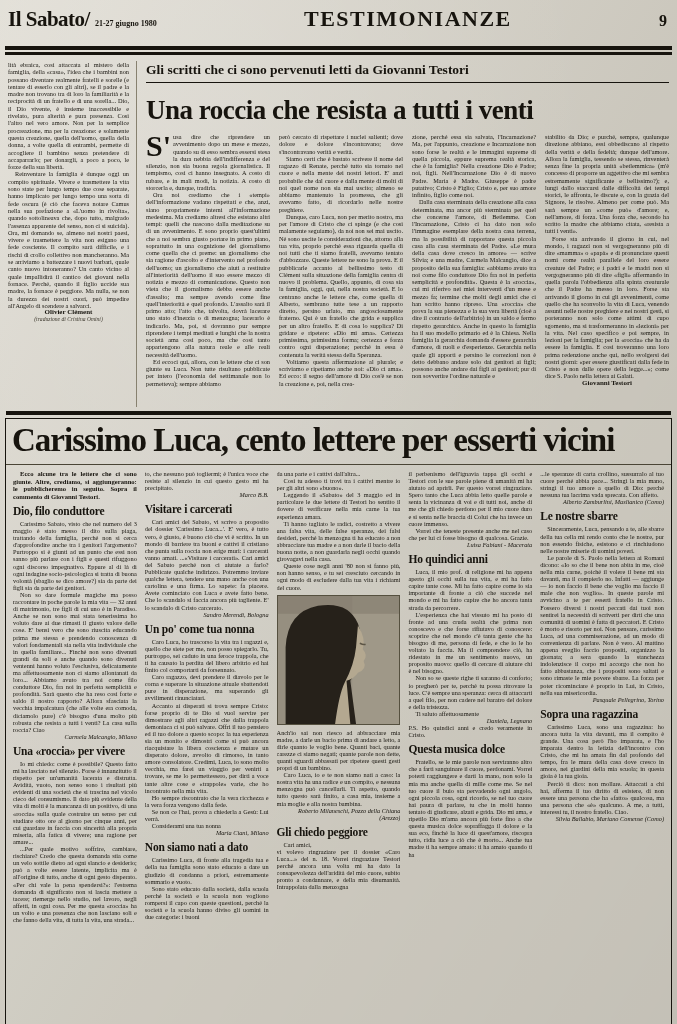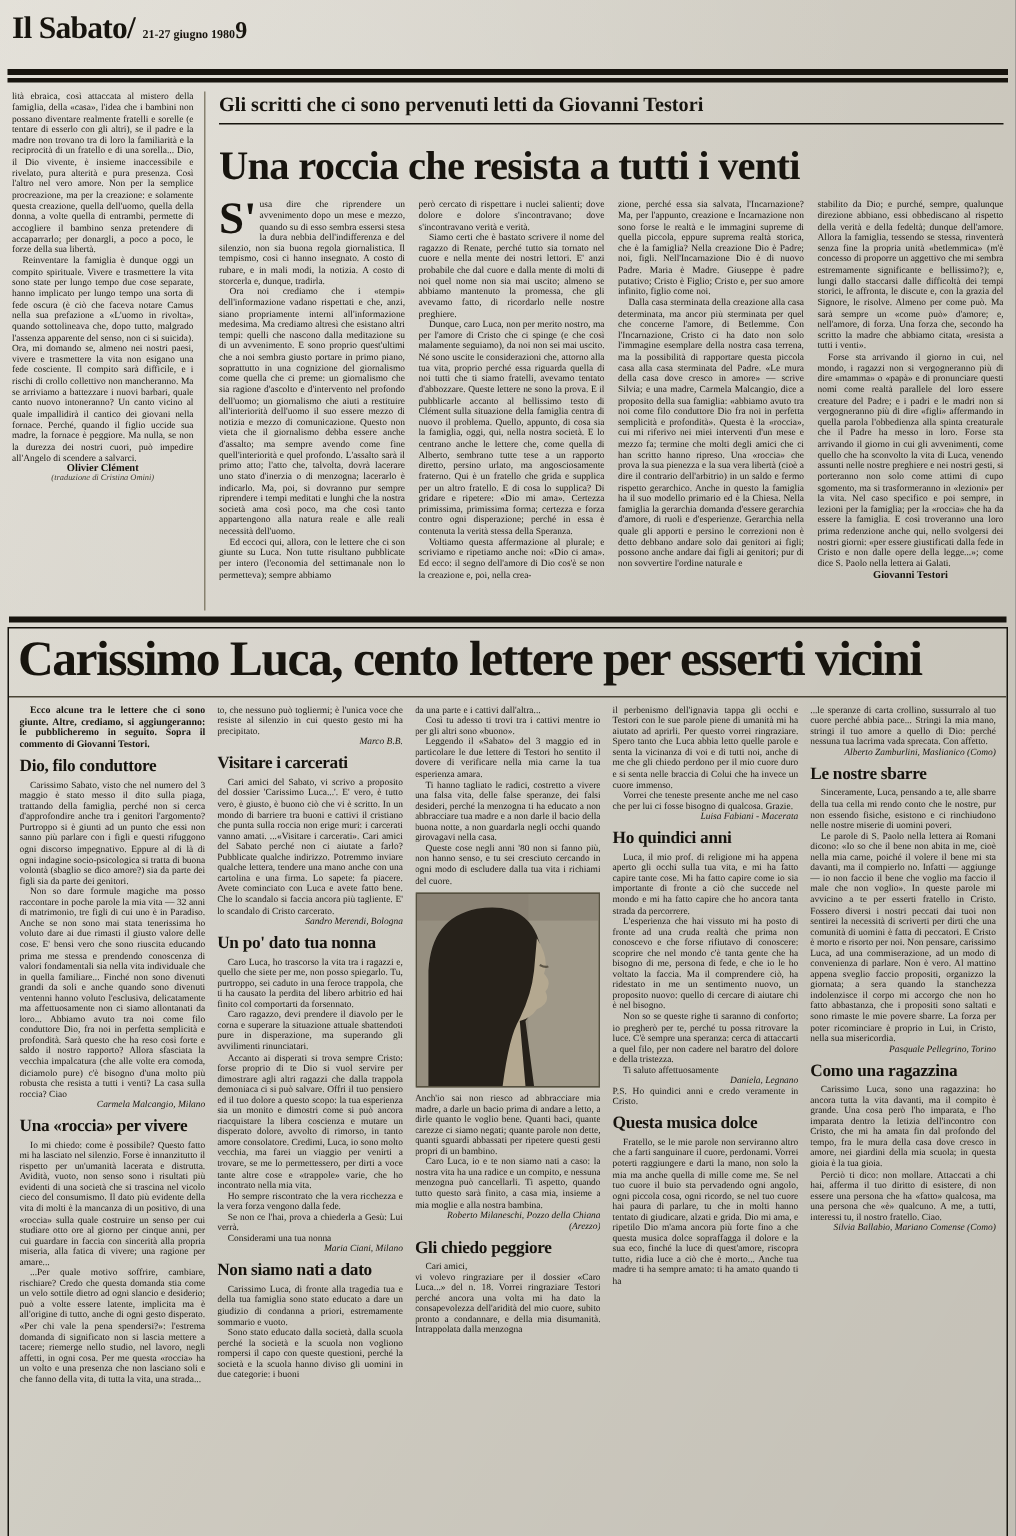--- a/index.html
+++ b/index.html
@@ -55,20 +55,21 @@
   .photo svg{display:block;width:100%;height:100%;}
 </style>
 </head>
 <body>
 
 <div class="page">
 
   <div class="masthead">
     <span class="mast-title">Il Sabato/</span>
     <span class="mast-date">21-27 giugno 1980</span>
+    <span class="mast-section">TESTIMONIANZE</span>
     <span class="mast-page">9</span>
   </div>
   <div class="double-rule"></div>
 
   <div class="top">
     <div class="clement" id="clement-col">
         <p class="first">lità ebraica, così attaccata al mistero della famiglia, della «casa», l'idea che i bambini non possano diventare realmente fratelli e sorelle (e tentare di esserlo con gli altri), se il padre e la madre non trovano tra di loro la familiarità e la reciprocità di un fratello e di una sorella... Dio, il Dio vivente, è insieme inaccessibile e rivelato, pura alterità e pura presenza. Così l'altro nel vero amore. Non per la semplice procreazione, ma per la creazione: e solamente questa creazione, quella dell'uomo, quella della donna, a volte quella di entrambi, permette di accogliere il bambino senza pretendere di accaparrarlo; per donargli, a poco a poco, le forze della sua libertà.</p>
         <p>Reinventare la famiglia è dunque oggi un compito spirituale. Vivere e trasmettere la vita sono state per lungo tempo due cose separate, hanno implicato per lungo tempo una sorta di fede oscura (è ciò che faceva notare Camus nella sua prefazione a «L'uomo in rivolta», quando sottolineava che, dopo tutto, malgrado l'assenza apparente del senso, non ci si suicida). Ora, mi domando se, almeno nei nostri paesi, vivere e trasmettere la vita non esigano una fede cosciente. Il compito sarà difficile, e i rischi di crollo collettivo non mancheranno. Ma se arriviamo a battezzare i nuovi barbari, quale canto nuovo intoneranno? Un canto vicino al quale impallidirà il cantico dei giovani nella fornace. Perché, quando il figlio uccide sua madre, la fornace è peggiore. Ma nulla, se non la durezza dei nostri cuori, può impedire all'Angelo di scendere a salvarci.</p>
         <p class="byline-right">Olivier Clément</p>
         <p class="trans-note">(traduzione di Cristina Omini)</p>
@@ -115,21 +116,21 @@
           <div class="lhead">Una «roccia» per vivere</div>
           <p>Io mi chiedo: come è possibile? Questo fatto mi ha lasciato nel silenzio. Forse è innanzitutto il rispetto per un'umanità lacerata e distrutta. Avidità, vuoto, non senso sono i risultati più evidenti di una società che si trascina nel vicolo cieco del consumismo. Il dato più evidente della vita di molti è la mancanza di un positivo, di una «roccia» sulla quale costruire un senso per cui studiare otto ore al giorno per cinque anni, per cui guardare in faccia con sincerità alla propria miseria, alla fatica di vivere; una ragione per amare...</p>
           <p>...Per quale motivo soffrire, cambiare, rischiare? Credo che questa domanda stia come un velo sottile dietro ad ogni slancio e desiderio; può a volte essere latente, implicita ma è all'origine di tutto, anche di ogni gesto disperato. «Per chi vale la pena spendersi?»: l'estrema domanda di significato non si lascia mettere a tacere; riemerge nello studio, nel lavoro, negli affetti, in ogni cosa. Per me questa «roccia» ha un volto e una presenza che non lasciano soli e che fanno della vita, di tutta la vita, una strada...</p>
         </div>
         <div class="lcol">
           <p class="cont">to, che nessuno può togliermi; è l'unica voce che resiste al silenzio in cui questo gesto mi ha precipitato.</p>
           <p class="lsig">Marco B.B.</p>
           <div class="lhead">Visitare i carcerati</div>
           <p>Cari amici del Sabato, vi scrivo a proposito del dossier 'Carissimo Luca...'. E' vero, è tutto vero, è giusto, è buono ciò che vi è scritto. In un mondo di barriere tra buoni e cattivi il cristiano che punta sulla roccia non erige muri: i carcerati vanno amati. ...«Visitare i carcerati». Cari amici del Sabato perché non ci aiutate a farlo? Pubblicate qualche indirizzo. Potremmo inviare qualche lettera, tendere una mano anche con una cartolina e una firma. Lo sapete: fa piacere. Avete cominciato con Luca e avete fatto bene. Che lo scandalo si faccia ancora più tagliente. E' lo scandalo di Cristo carcerato.</p>
           <p class="lsig">Sandro Merendi, Bologna</p>
-          <div class="lhead">Un po' dato tua nonna</div>
+          <div class="lhead">Un po' come tua nonna</div>
           <p>Caro Luca, ho trascorso la vita tra i ragazzi e, quello che siete per me, non posso spiegarlo. Tu, purtroppo, sei caduto in una feroce trappola, che ti ha causato la perdita del libero arbitrio ed hai finito col comportarti da forsennato.</p>
           <p>Caro ragazzo, devi prendere il diavolo per le corna e superare la situazione attuale sbattendoti pure in disperazione, ma superando gli avvilimenti rinunciatari.</p>
           <p>Accanto ai disperati si trova sempre Cristo: forse proprio di te Dio si vuol servire per dimostrare agli altri ragazzi che dalla trappola demoniaca ci si può salvare. Offri il tuo pensiero ed il tuo dolore a questo scopo: la tua esperienza sia un monito e dimostri come si può ancora riacquistare la libera coscienza e mutare un disperato dolore, avvolto di rimorso, in tanto amore consolatore. Credimi, Luca, io sono molto vecchia, ma farei un viaggio per venirti a trovare, se me lo permettessero, per dirti a voce tante altre cose e «trappole» varie, che ho incontrato nella mia vita.</p>
           <p>Ho sempre riscontrato che la vera ricchezza e la vera forza vengono dalla fede.</p>
           <p>Se non ce l'hai, prova a chiederla a Gesù: Lui verrà.</p>
           <p>Considerami una tua nonna</p>
           <p class="lsig">Maria Ciani, Milano</p>
           <div class="lhead">Non siamo nati a dato</div>
           <p>Carissimo Luca, di fronte alla tragedia tua e della tua famiglia sono stato educato a dare un giudizio di condanna a priori, estremamente sommario e vuoto.</p>
           <p>Sono stato educato dalla società, dalla scuola perché la società e la scuola non vogliono rompersi il capo con queste questioni, perché la società e la scuola hanno diviso gli uomini in due categorie: i buoni</p>
@@ -171,21 +172,21 @@
           <div class="lhead">Questa musica dolce</div>
           <p>Fratello, se le mie parole non serviranno altro che a farti sanguinare il cuore, perdonami. Vorrei poterti raggiungere e darti la mano, non solo la mia ma anche quella di mille come me. Se nel tuo cuore il buio sta pervadendo ogni angolo, ogni piccola cosa, ogni ricordo, se nel tuo cuore hai paura di parlare, tu che in molti hanno tentato di giudicare, alzati e grida. Dio mi ama, e ripetilo Dio m'ama ancora più forte fino a che questa musica dolce sopraffagga il dolore e la sua eco, finché la luce di quest'amore, riscopra tutto, ridìa luce a ciò che è morto... Anche tua madre ti ha sempre amato: ti ha amato quando ti ha</p>
         </div>
         <div class="lcol">
           <p class="cont">...le speranze di carta crollino, sussurralo al tuo cuore perché abbia pace... Stringi la mia mano, stringi il tuo amore a quello di Dio: perché nessuna tua lacrima vada sprecata. Con affetto.</p>
           <p class="lsig">Alberto Zamburlini, Maslianico (Como)</p>
           <div class="lhead">Le nostre sbarre</div>
           <p>Sinceramente, Luca, pensando a te, alle sbarre della tua cella mi rendo conto che le nostre, pur non essendo fisiche, esistono e ci rinchiudono nelle nostre miserie di uomini poveri.</p>
           <p>Le parole di S. Paolo nella lettera ai Romani dicono: «Io so che il bene non abita in me, cioè nella mia carne, poiché il volere il bene mi sta davanti, ma il compierlo no. Infatti — aggiunge — io non faccio il bene che voglio ma faccio il male che non voglio». In queste parole mi avvicino a te per esserti fratello in Cristo. Fossero diversi i nostri peccati dai tuoi non sentirei la necessità di scriverti per dirti che una comunità di uomini è fatta di peccatori. E Cristo è morto e risorto per noi. Non pensare, carissimo Luca, ad una commiserazione, ad un modo di convenienza di parlare. Non è vero. Al mattino appena sveglio faccio propositi, organizzo la giornata; a sera quando la stanchezza indolenzisce il corpo mi accorgo che non ho fatto abbastanza, che i propositi sono saltati e sono rimaste le mie povere sbarre. La forza per poter ricominciare è proprio in Lui, in Cristo, nella sua misericordia.</p>
           <p class="lsig">Pasquale Pellegrino, Torino</p>
-          <div class="lhead">Como una ragazzina</div>
+          <div class="lhead">Sopra una ragazzina</div>
           <p>Carissimo Luca, sono una ragazzina: ho ancora tutta la vita davanti, ma il compito è grande. Una cosa però l'ho imparata, e l'ho imparata dentro la letizia dell'incontro con Cristo, che mi ha amata fin dal profondo del tempo, fra le mura della casa dove cresco in amore, nei giardini della mia scuola; in questa gioia è la tua gioia.</p>
           <p>Perciò ti dico: non mollare. Attaccati a chi hai, afferma il tuo diritto di esistere, di non essere una persona che ha «fatto» qualcosa, ma una persona che «è» qualcuno. A me, a tutti, interessi tu, il nostro fratello. Ciao.</p>
           <p class="lsig">Silvia Ballabio, Mariano Comense (Como)</p>
         </div>
       </div>
   </div>
 
 </div>
 
 </body></html>

